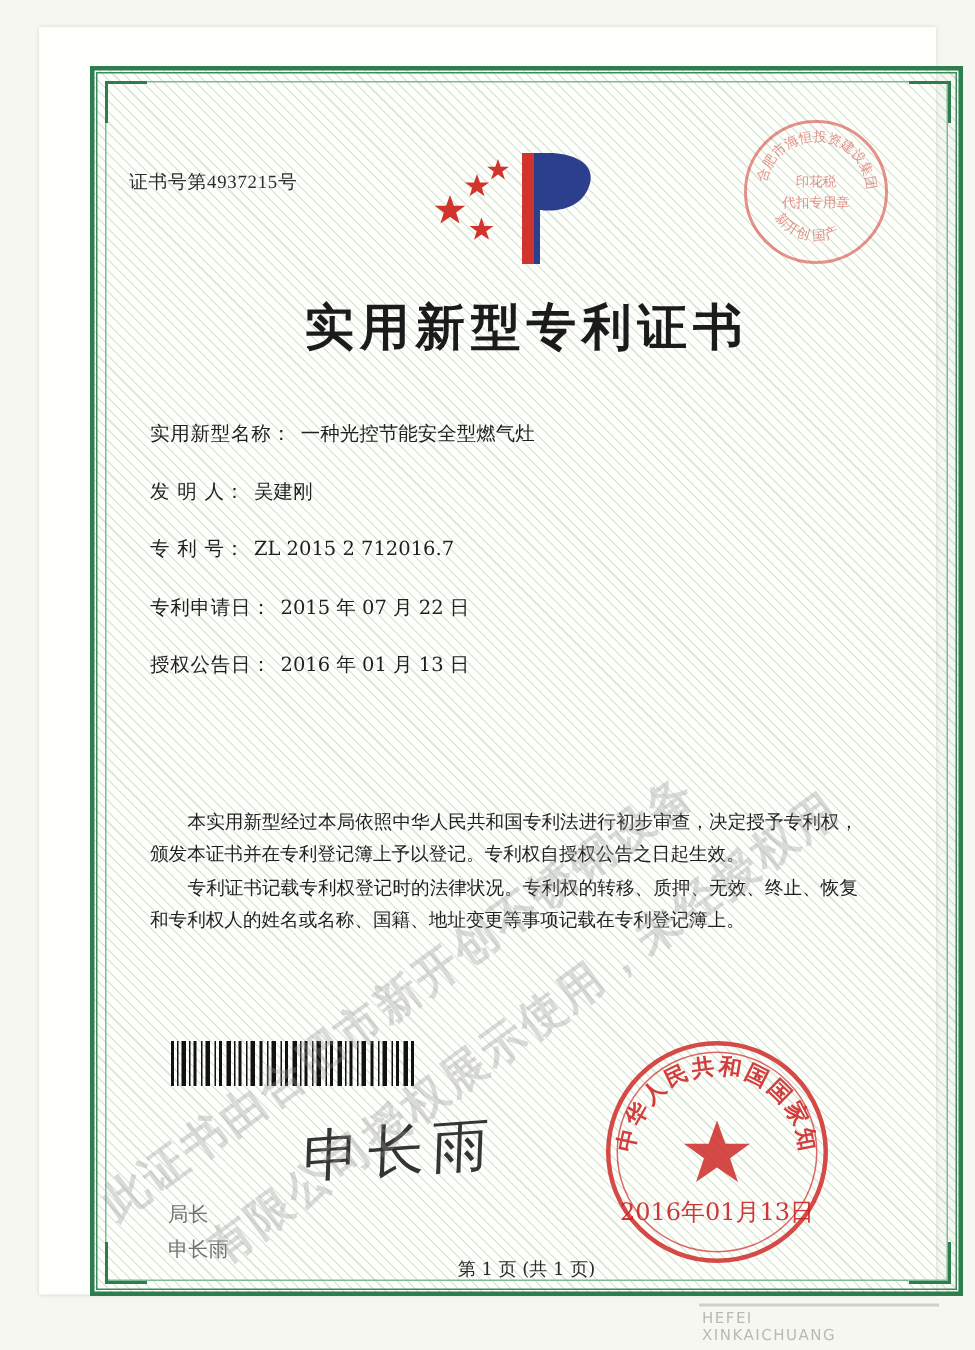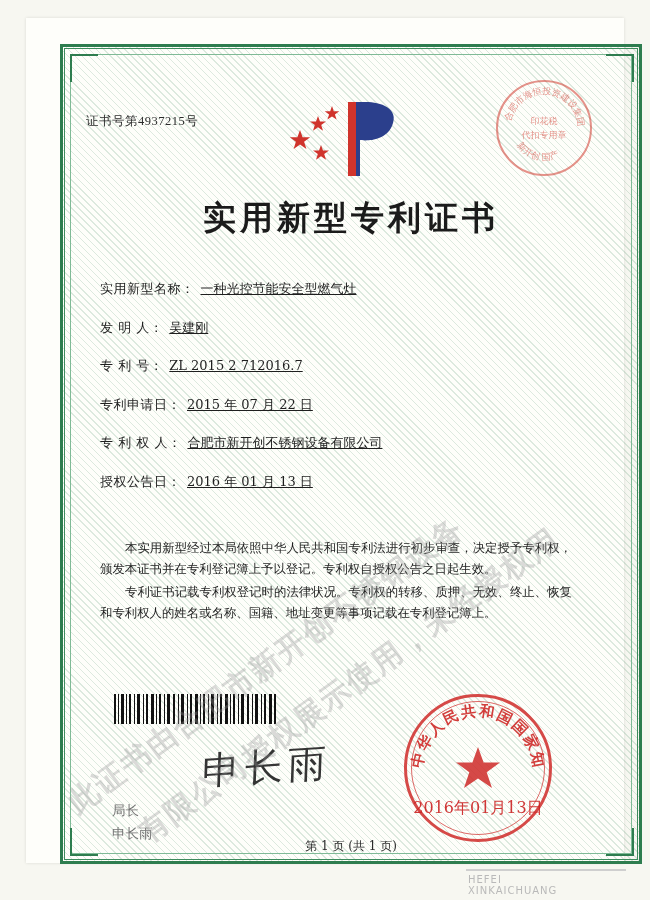--- a/index.html
+++ b/index.html
@@ -143,21 +143,20 @@
     color: #1f1f1f;
     font-family: "DejaVu Serif", serif;
   }
   .field-label {
     white-space: nowrap;
     letter-spacing: 0.5px;
   }
   .field-value {
     margin-left: 6px;
     white-space: nowrap;
-    text-decoration: underline;
   }
 
   
   .body-text {
     position: absolute;
     left: 74px;
     top: 519px;
     width: 472px;
     font-size: 12.4px;
     line-height: 21px;
@@ -402,24 +401,20 @@
         <span class="field-label">发 明 人：</span>
         <span class="field-value">吴建刚</span>
       </div>
       <div class="field-row">
         <span class="field-label">专 利 号：</span>
         <span class="field-value">ZL 2015 2 712016.7</span>
       </div>
       <div class="field-row">
         <span class="field-label">专利申请日：</span>
         <span class="field-value">2015 年 07 月 22 日</span>
-      </div>
-      <div class="field-row">
-        <span class="field-label">专 利 权 人：</span>
-        <span class="field-value">合肥市新开创不锈钢设备有限公司</span>
       </div>
       <div class="field-row">
         <span class="field-label">授权公告日：</span>
         <span class="field-value">2016 年 01 月 13 日</span>
       </div>
     </div>
 
     <div class="body-text">
       <p>本实用新型经过本局依照中华人民共和国专利法进行初步审查，决定授予专利权，颁发本证书并在专利登记簿上予以登记。专利权自授权公告之日起生效。</p>
       <p>专利证书记载专利权登记时的法律状况。专利权的转移、质押、无效、终止、恢复和专利权人的姓名或名称、国籍、地址变更等事项记载在专利登记簿上。</p>

